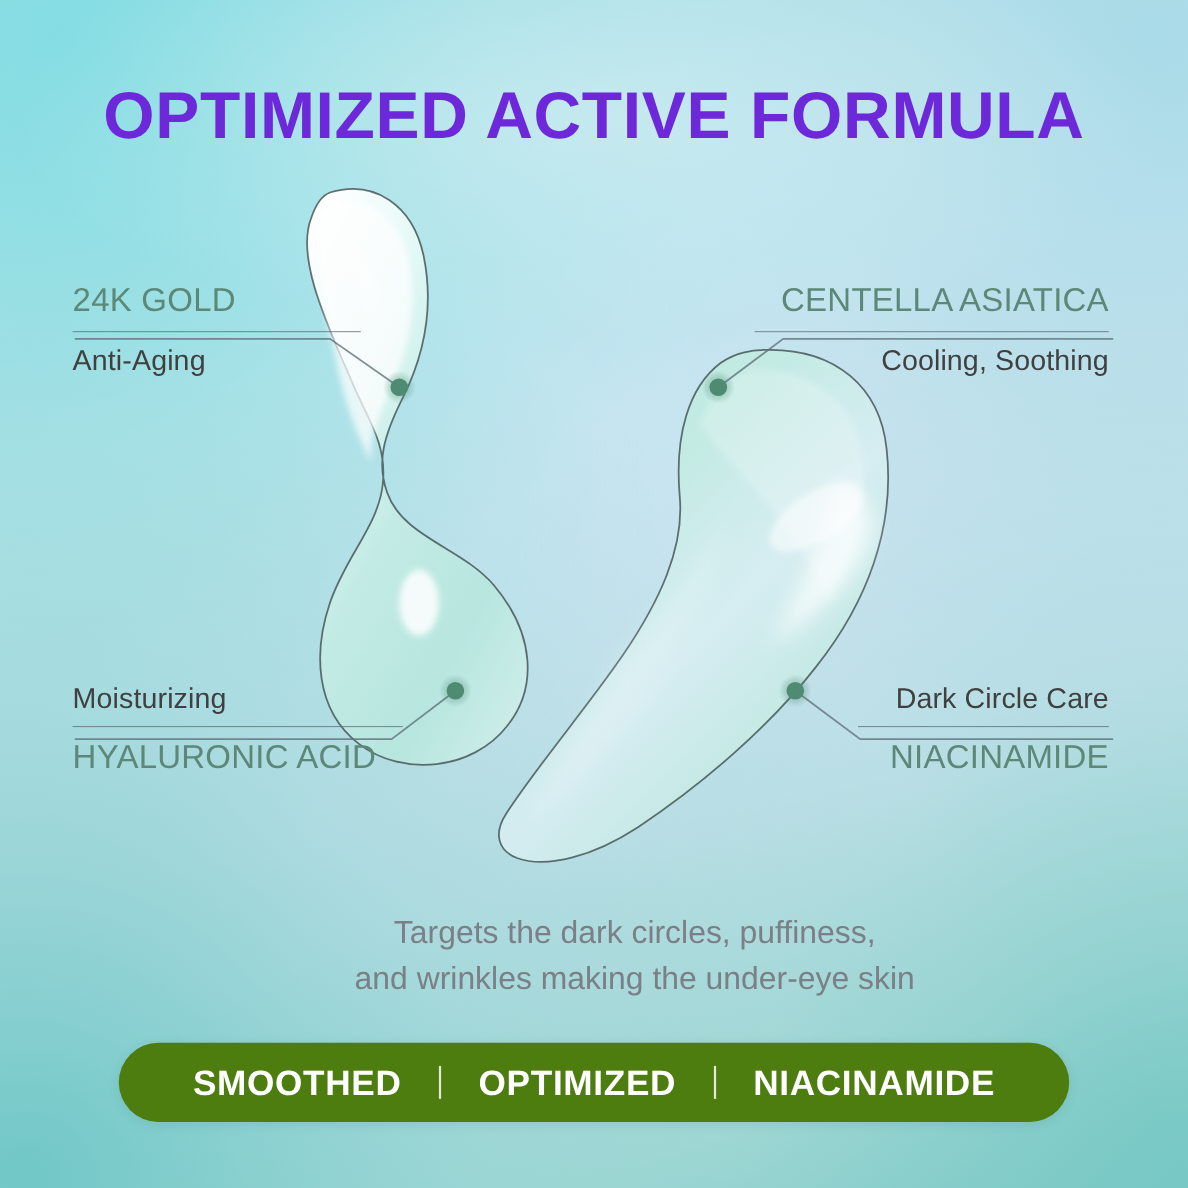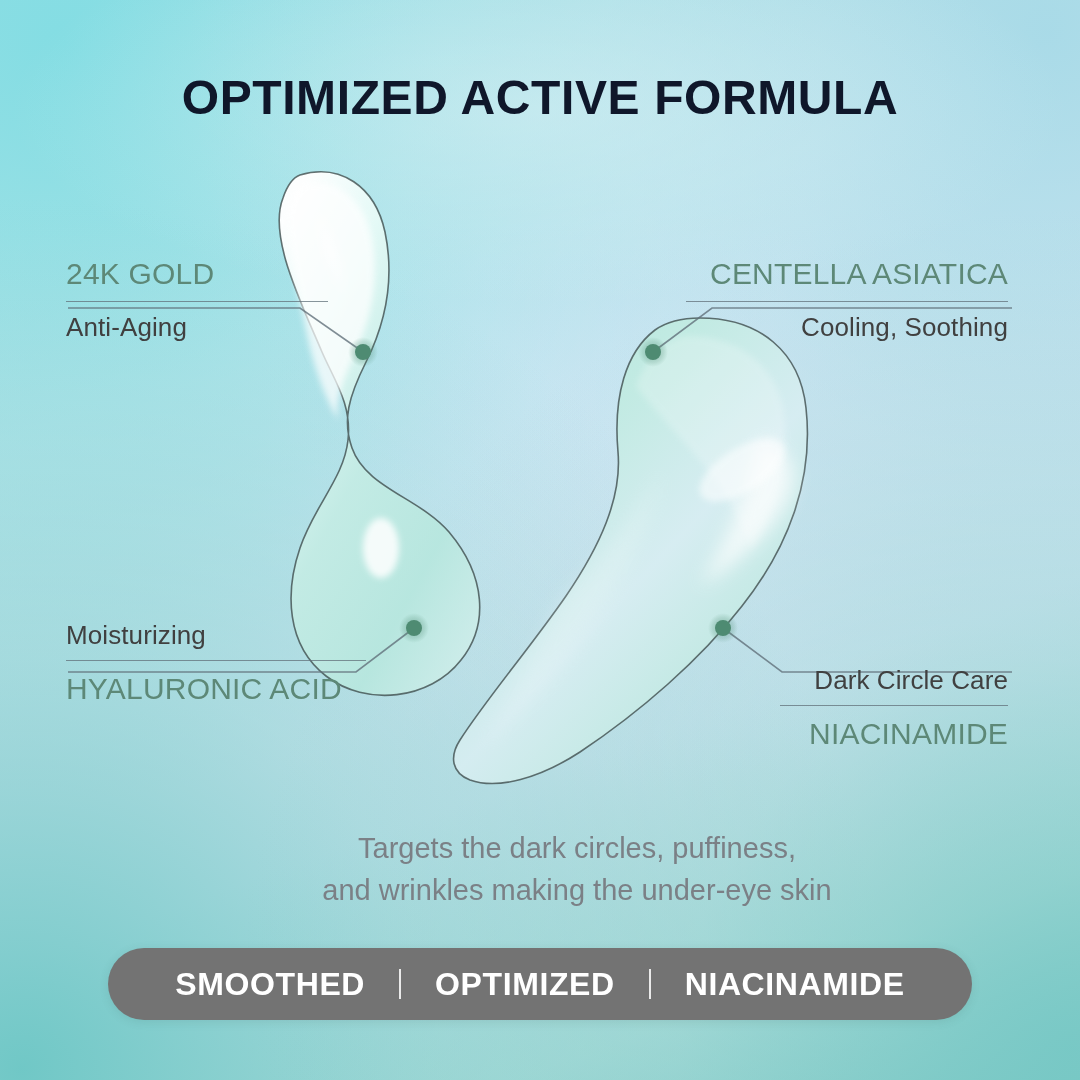--- a/index.html
+++ b/index.html
@@ -49,24 +49,24 @@
     background: radial-gradient(ellipse 70% 26% at 50% 10%, rgba(214,240,244,0.55) 0%, rgba(214,240,244,0) 70%);
   }
 
   
   .headline {
     position: absolute;
     top: 70px;
     left: 0;
     width: 1080px;
     text-align: center;
-    font-size: 48px;
+    font-size: 60px;
     font-weight: 700;
     letter-spacing: 0.6px;
-    color: #0f172a;
+    color: #6d28d9;
     white-space: nowrap;
   }
 
   
   .art {
     position: absolute;
     left: 0; top: 0;
     width: 1080px; height: 1080px;
     pointer-events: none;
   }
@@ -94,21 +94,21 @@
     background: #62707a;
     opacity: 0.75;
     margin: 11px 0 12px 0;
   }
   .c-left  { text-align: left; }
   .c-right { text-align: right; }
 
   #callout-gold     { left: 66px;  top: 258px; width: 262px; }
   #callout-hyal     { left: 66px;  top: 622px; width: 300px; }
   #callout-centella { right: 72px; top: 258px; width: 322px; }
-  #callout-niacin   { right: 72px; top: 622px; width: 228px; margin-top: 45px; }
+  #callout-niacin   { right: 72px; top: 622px; width: 228px; }
 
   
   .body-copy {
     position: absolute;
     left: 0;
     top: 828px;
     width: 1080px;
     text-align: center;
     font-size: 29px;
     line-height: 1.44;
@@ -118,21 +118,21 @@
   .body-copy div { white-space: nowrap; }
 
   
   .pill {
     position: absolute;
     left: 108px;
     top: 948px;
     width: 864px;
     height: 72px;
     border-radius: 36px;
-    background: #737373;
+    background: #4d7c0f;
     display: flex;
     align-items: center;
     justify-content: center;
     box-shadow: 0 2px 10px rgba(60,100,90,0.14);
   }
   .pill-item {
     color: #ffffff;
     font-size: 32px;
     font-weight: 700;
     letter-spacing: 0.6px;

